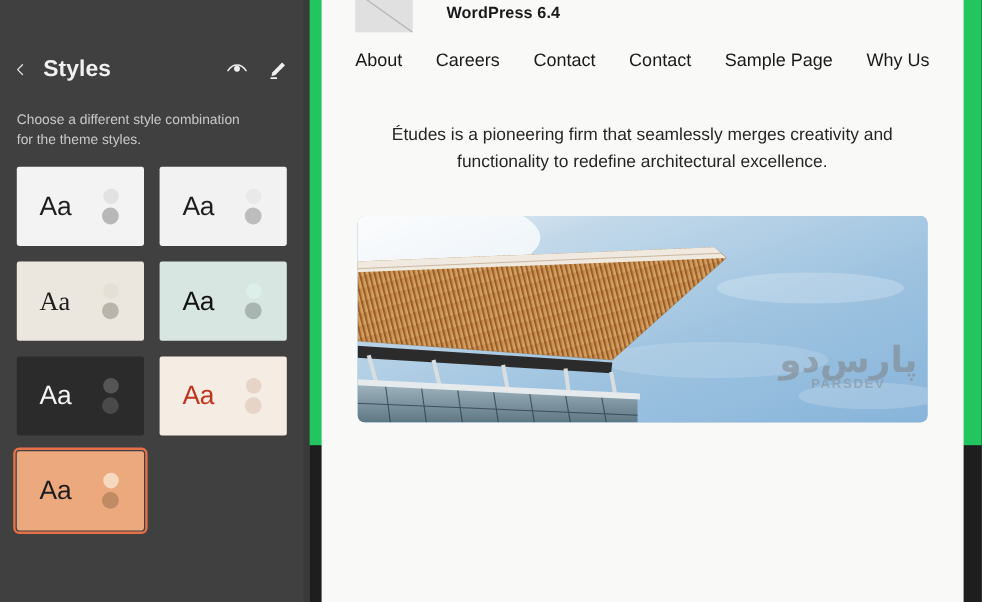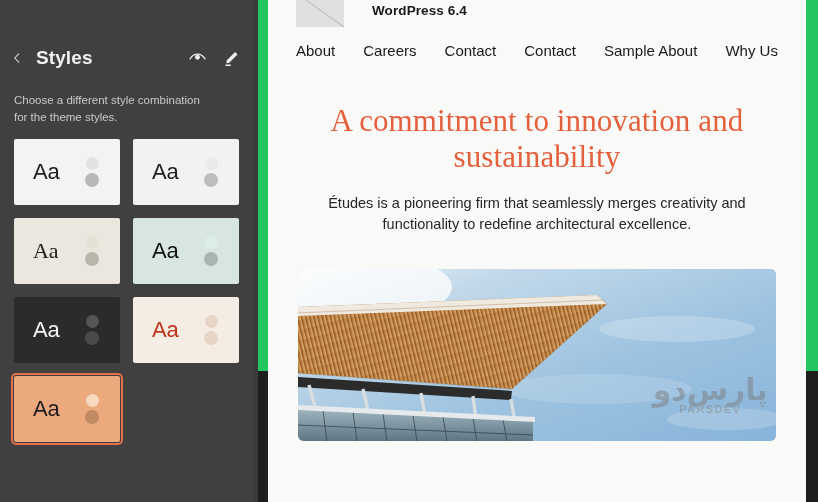--- a/index.html
+++ b/index.html
@@ -383,26 +383,25 @@
           </svg>
         </div>
         <div class="site-brand">WordPress 6.4</div>
       </div>
 
       <nav class="site-nav" id="site-nav">
           <span class="nav-link">About</span>
           <span class="nav-link">Careers</span>
           <span class="nav-link">Contact</span>
           <span class="nav-link">Contact</span>
-          <span class="nav-link">Sample About</span>
+          <span class="nav-link">Sample Page</span>
           <span class="nav-link">Why Us</span>
         </nav>
 
       <section class="hero">
-        <h1 class="hero-title">A commitment to innovation and sustainability</h1>
         <p class="hero-sub">Études is a pioneering firm that seamlessly merges creativity and functionality to redefine architectural excellence.</p>
       </section>
 
       <figure class="hero-media">
         <svg viewBox="0 0 480 172" preserveAspectRatio="xMidYMid slice">
           <defs>
             <linearGradient id="sky" x1="0" y1="0" x2="1" y2="1">
               <stop offset="0%" stop-color="#eef3f7"></stop>
               <stop offset="22%" stop-color="#c3d9ea"></stop>
               <stop offset="60%" stop-color="#9ec3e0"></stop>

